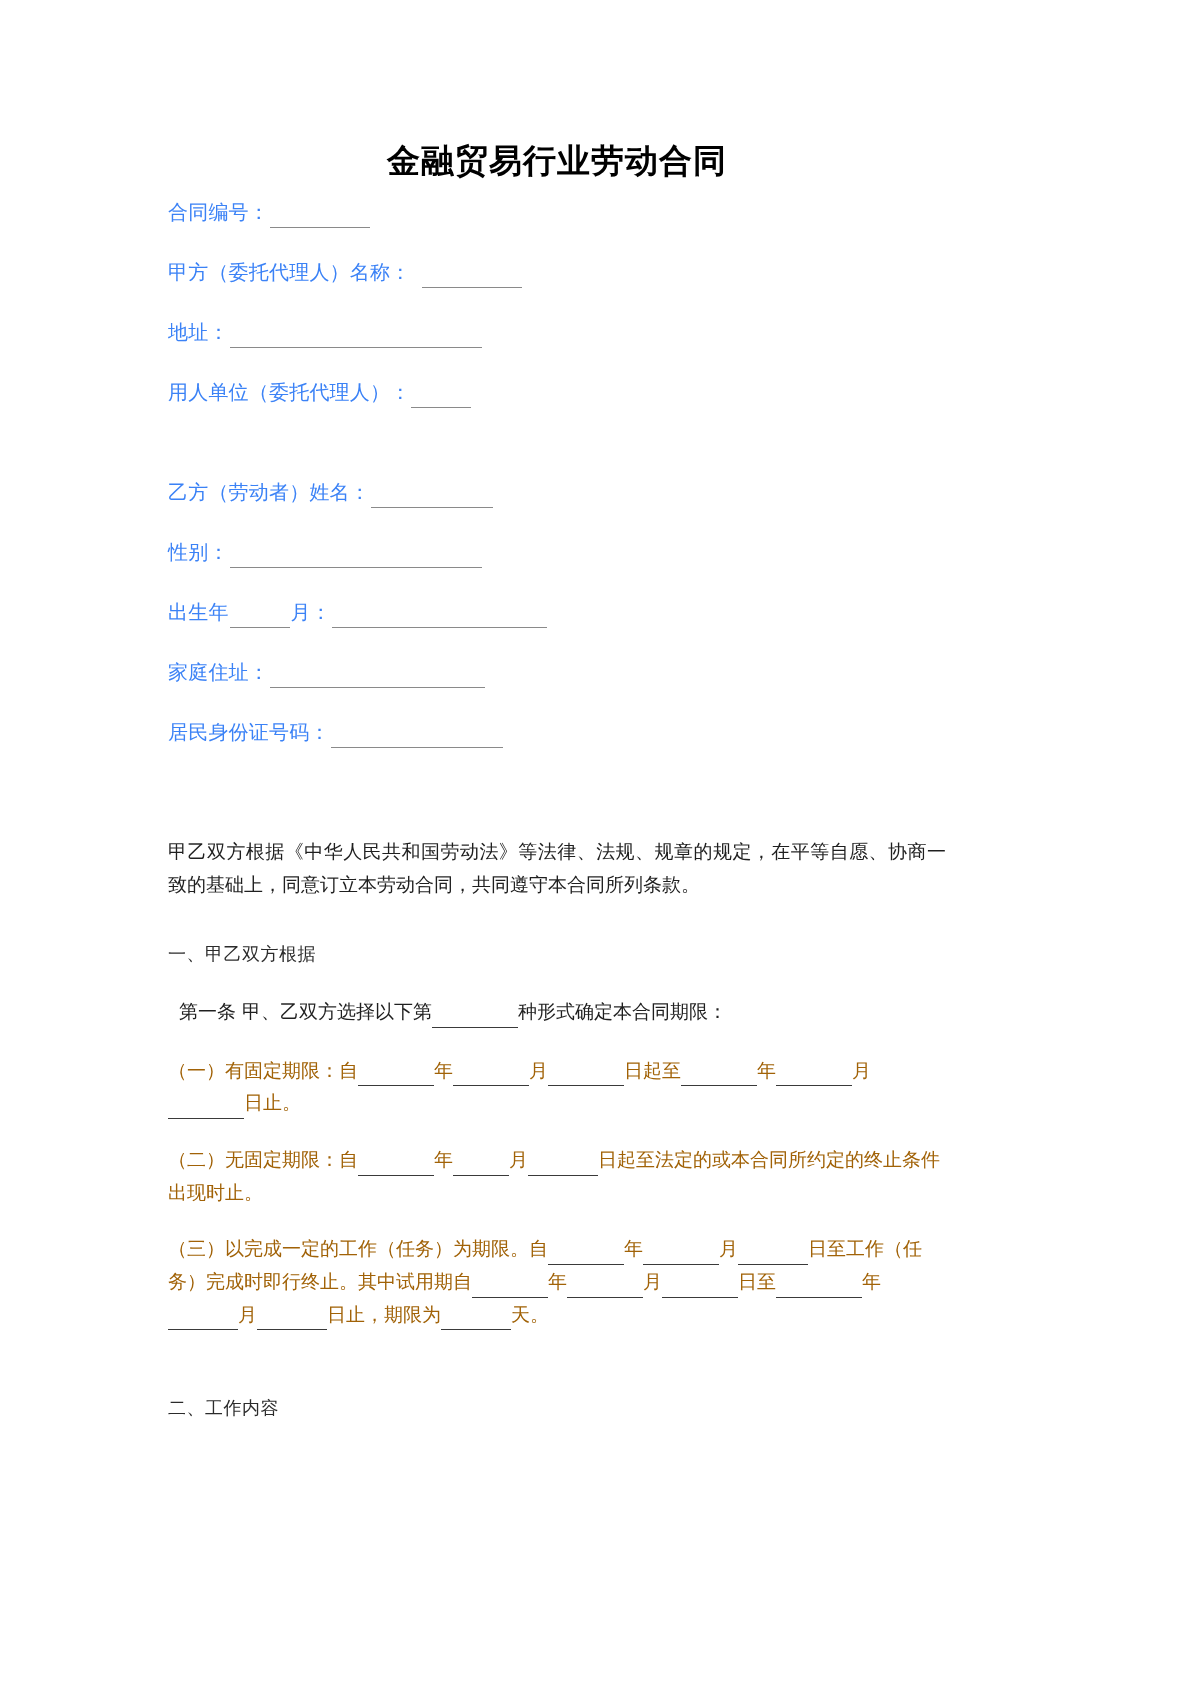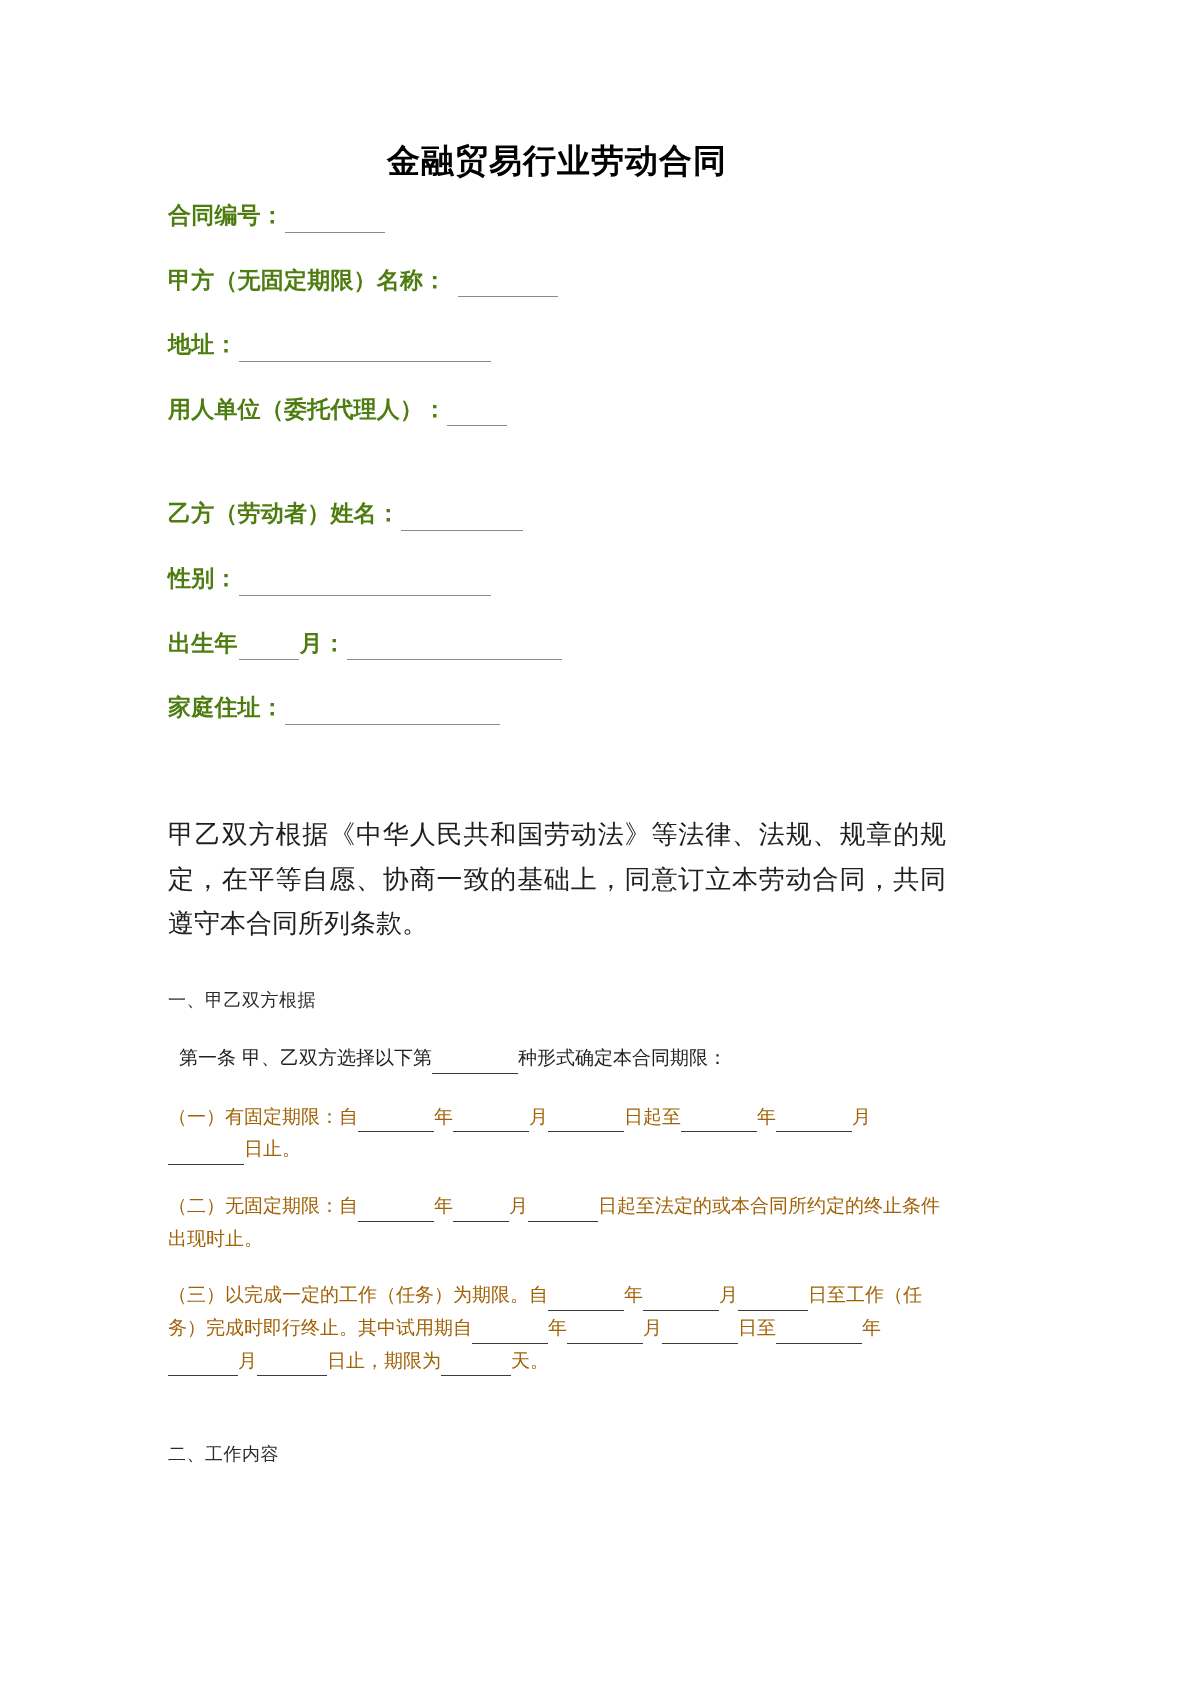--- a/index.html
+++ b/index.html
@@ -36,26 +36,25 @@
     font-size: 33px;
     line-height: 1.3;
     text-align: center;
     letter-spacing: 1px;
     margin: 0 0 14px 0;
     color: #000;
   }
 
   
   .field-row {
-    font-size: 23px;
+    font-size: 20px;
     line-height: 1.55;
-    color: #4d7c0f;
+    color: #3b82f6;
     margin: 0 0 29px 0;
     white-space: nowrap;
-    font-weight: bold;
   }
   .field-row .lbl { letter-spacing: 0.2px; }
   .blank {
     display: inline-block;
     border-bottom: 1px solid #8a8a8a;
     height: 1.15em;
     vertical-align: bottom;
     margin: 0 1px;
   }
   .b-60  { width: 60px; }
@@ -65,21 +64,21 @@
   .b-215 { width: 215px; }
   .b-250 { width: 252px; }
   .gap-before { margin-left: 12px; }
 
   .spacer-sm { height: 14px; }
   .spacer-md { height: 40px; }
   .spacer-lg { height: 58px; }
 
   
   .para {
-    font-size: 26px;
+    font-size: 19px;
     line-height: 1.72;
     color: #1f1f1f;
     margin: 0 0 26px 0;
     text-align: justify;
     text-justify: inter-ideograph;
   }
 
   
   .sec-heading {
     font-family: "DejaVu Sans", "Liberation Sans", sans-serif;
@@ -121,21 +120,21 @@
 <div class="page">
   <div class="content">
 
     <h1 class="doc-title">金融贸易行业劳动合同</h1>
 
     <div class="field-row">
       <span class="lbl">合同编号：</span><span class="blank b-100"></span>
     </div>
 
     <div class="field-row">
-      <span class="lbl">甲方（无固定期限）名称：</span><span class="blank b-100 gap-before"></span>
+      <span class="lbl">甲方（委托代理人）名称：</span><span class="blank b-100 gap-before"></span>
     </div>
 
     <div class="field-row">
       <span class="lbl">地址：</span><span class="blank b-250"></span>
     </div>
 
 
     <div class="field-row">
       <span class="lbl">用人单位（委托代理人）：</span><span class="blank b-60"></span>
     </div>
@@ -151,20 +150,23 @@
     </div>
 
     <div class="field-row">
       <span class="lbl">出生年</span><span class="blank b-60"></span><span class="lbl">月：</span><span class="blank b-215"></span>
     </div>
 
     <div class="field-row">
       <span class="lbl">家庭住址：</span><span class="blank b-215"></span>
     </div>
 
+    <div class="field-row">
+      <span class="lbl">居民身份证号码：</span><span class="blank b-170"></span>
+    </div>
 
     <div class="spacer-lg"></div>
 
     <p class="para">甲乙双方根据《中华人民共和国劳动法》等法律、法规、规章的规定，在平等自愿、协商一致的基础上，同意订立本劳动合同，共同遵守本合同所列条款。</p>
 
     <div class="spacer-sm"></div>
 
     <div class="sec-heading">一、甲乙双方根据</div>
 
     <div class="clause">

